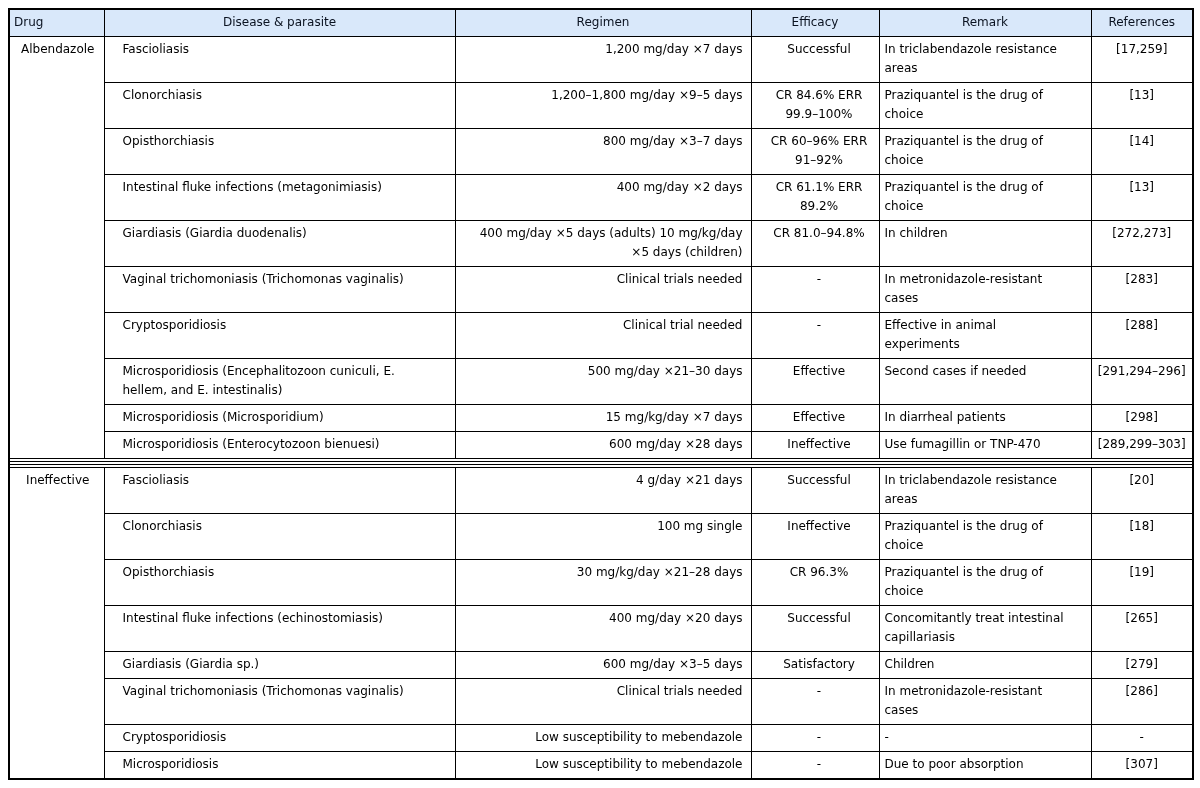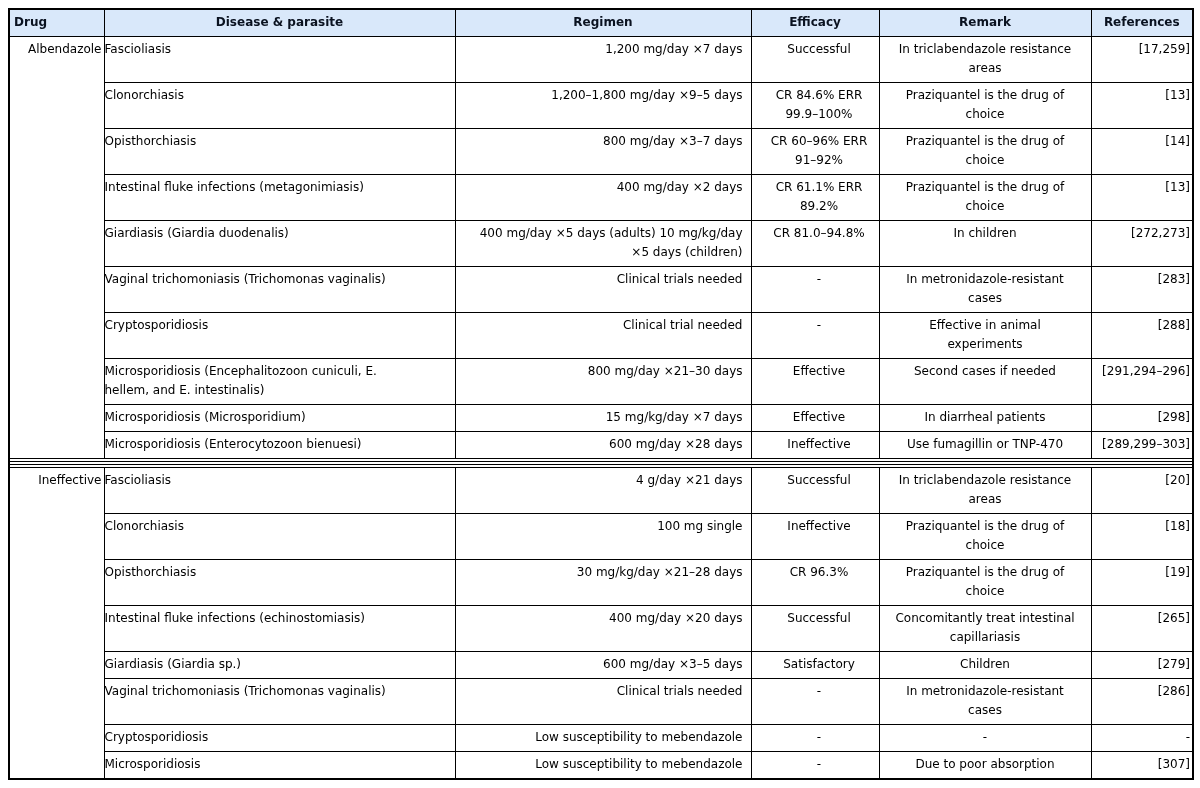--- a/index.html
+++ b/index.html
@@ -25,43 +25,43 @@
     border: 1.5px solid #000000;
     vertical-align: top;
     font-size: 12px;
     line-height: 19px;
     white-space: pre-line;
     padding: 3px 6px 4px 6px;
     overflow: hidden;
   }
   th {
     background: var(--header-bg, #d9e8fa);
-    font-weight: bold;
+    font-weight: normal;
     text-align: center;
     color: #0a1220;
     padding: 3px 4px 4px 4px;
     white-space: nowrap;
   }
   th.col-drug { text-align: left; padding-left: 4px; }
   td.drug {
-    text-align: right;
+    text-align: center;
     padding-left: 4px;
     padding-right: 2px;
     white-space: nowrap;
   }
   td.disease {
     text-align: left;
-    padding-left: 0;
+    padding-left: 18px;
     padding-right: 10px;
     margin-left: 44px;
   }
   td.regimen    { text-align: right; padding-left: 8px;  padding-right: 8px; }
   td.efficacy   { text-align: center; padding-left: 12px;  padding-right: 4px; }
-  td.remark     { text-align: center; padding-left: 5px;  padding-right: 5px; }
-  td.references { text-align: right; padding-left: 2px;  padding-right: 2px; }
+  td.remark     { padding-left: 5px;  padding-right: 5px; }
+  td.references { text-align: center; padding-left: 2px;  padding-right: 2px; }
 
   tr.section-sep td {
     border-top: none;
     border-bottom: none;
     padding: 0;
     height: 8px;
     line-height: 0;
   }
   .dbl-line {
     height: 2px;
@@ -149,21 +149,21 @@
         <td class="disease">Cryptosporidiosis</td>
         <td class="regimen">Clinical trial needed</td>
         <td class="efficacy">-</td>
         <td class="remark">Effective in animal
 experiments</td>
         <td class="references">[288]</td>
       </tr>
       <tr>
         <td class="disease">Microsporidiosis (Encephalitozoon cuniculi, E.
 hellem, and E. intestinalis)</td>
-        <td class="regimen">800 mg/day ×21–30 days</td>
+        <td class="regimen">500 mg/day ×21–30 days</td>
         <td class="efficacy">Effective</td>
         <td class="remark">Second cases if needed</td>
         <td class="references">[291,294–296]</td>
       </tr>
       <tr>
         <td class="disease">Microsporidiosis (Microsporidium)</td>
         <td class="regimen">15 mg/kg/day ×7 days</td>
         <td class="efficacy">Effective</td>
         <td class="remark">In diarrheal patients</td>
         <td class="references">[298]</td>

